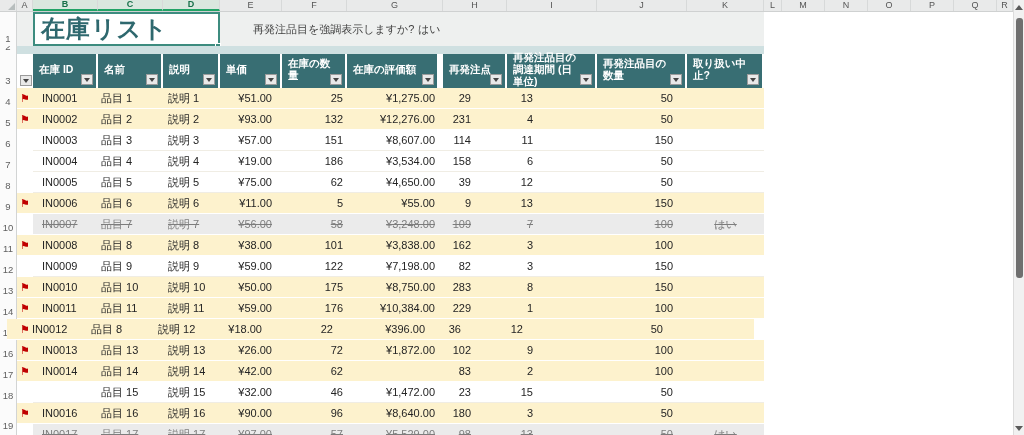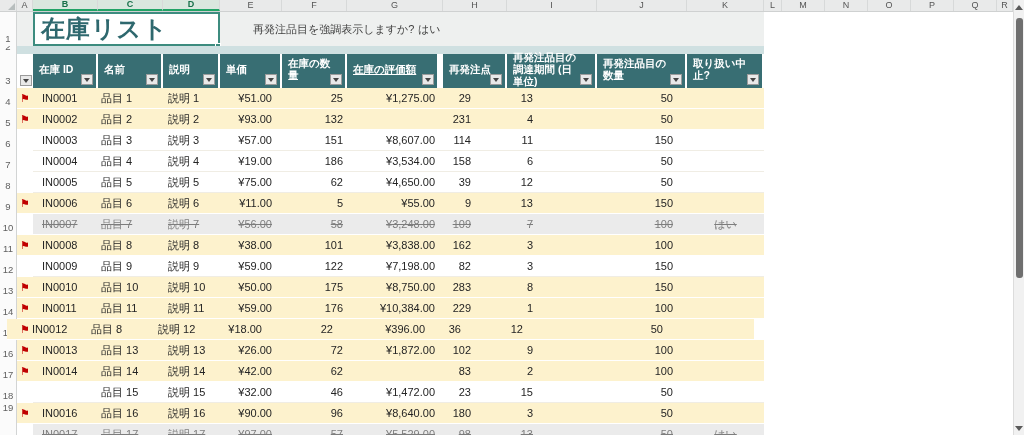--- a/index.html
+++ b/index.html
@@ -102,21 +102,21 @@
       <div class="gn" style="top: 181px; height: 21px;">9</div>
       <div class="gn" style="top: 202px; height: 21px;">10</div>
       <div class="gn" style="top: 223px; height: 21px;">11</div>
       <div class="gn" style="top: 244px; height: 21px;">12</div>
       <div class="gn" style="top: 265px; height: 21px;">13</div>
       <div class="gn" style="top: 286px; height: 21px;">14</div>
       <div class="gn" style="top: 307px; height: 21px;">15</div>
       <div class="gn" style="top: 328px; height: 21px;">16</div>
       <div class="gn" style="top: 349px; height: 21px;">17</div>
       <div class="gn" style="top: 370px; height: 21px;">18</div>
-      <div class="gn" style="top: 382px; height: 21px;">19</div>
+      <div class="gn" style="top: 400px; height: 21px;">19</div>
       <div class="gn" style="top: 412px; height: 21px;">20</div>
     </div>
 
   <div id="r1bg"></div>
 
   <div id="titleCell">
     <span class="t">在庫リスト</span>
   </div>
   <div id="fillHandle"></div>
 
@@ -139,21 +139,21 @@
         <div class="fbtn"></div>
       </div>
       <div class="th" style="left: 220px; width: 62px;">
         <span class="lbl">単価</span>
         <div class="fbtn"></div>
       </div>
       <div class="th" style="left: 282px; width: 65px;">
         <span class="lbl">在庫の数量</span>
         <div class="fbtn"></div>
       </div>
-      <div class="th" style="left: 347px; width: 92px; text-decoration: underline;">
+      <div class="th" style="left: 347px; width: 92px;">
         <span class="lbl">在庫の評価額</span>
         <div class="fbtn"></div>
       </div>
       <div class="th" style="left: 443px; width: 64px;">
         <span class="lbl">再発注点</span>
         <div class="fbtn"></div>
       </div>
       <div class="th" style="left: 507px; width: 90px;">
         <span class="lbl">再発注品目の調達期間 (日単位)</span>
         <div class="fbtn"></div>
@@ -181,20 +181,21 @@
         <div class="cell a-right" style="left: 490px; width: 90px; padding-right: 64px;">13</div>
         <div class="cell a-right" style="left: 580px; width: 90px; padding-right: 14px;">50</div>
         <div class="cell a-center" style="left: 670px; width: 77px;"></div>
       </div>
       <div class="row highlight" style="left: 17px; top: 109px; width: 747px; height: 21px;">
         <div class="cell a-left" style="left: 16px; width: 65px; padding-left: 9px;">IN0002</div>
         <div class="cell a-left" style="left: 81px; width: 65px; padding-left: 3px;">品目 2</div>
         <div class="cell a-left" style="left: 146px; width: 57px; padding-left: 5px;">説明 2</div>
         <div class="cell a-right" style="left: 203px; width: 62px; padding-right: 10px;">¥93.00</div>
         <div class="cell a-right" style="left: 265px; width: 65px; padding-right: 4px;">132</div>
+        <div class="cell a-right" style="left: 330px; width: 96px; padding-right: 8px;">¥12,276.00</div>
         <div class="cell a-right" style="left: 426px; width: 64px; padding-right: 36px;">231</div>
         <div class="cell a-right" style="left: 490px; width: 90px; padding-right: 64px;">4</div>
         <div class="cell a-right" style="left: 580px; width: 90px; padding-right: 14px;">50</div>
         <div class="cell a-center" style="left: 670px; width: 77px;"></div>
       </div>
       <div class="row normal" style="left: 33px; top: 130px; width: 731px; height: 21px;">
         <div class="cell a-left" style="left: 0px; width: 65px; padding-left: 9px;">IN0003</div>
         <div class="cell a-left" style="left: 65px; width: 65px; padding-left: 3px;">品目 3</div>
         <div class="cell a-left" style="left: 130px; width: 57px; padding-left: 5px;">説明 3</div>
         <div class="cell a-right" style="left: 187px; width: 62px; padding-right: 10px;">¥57.00</div>

